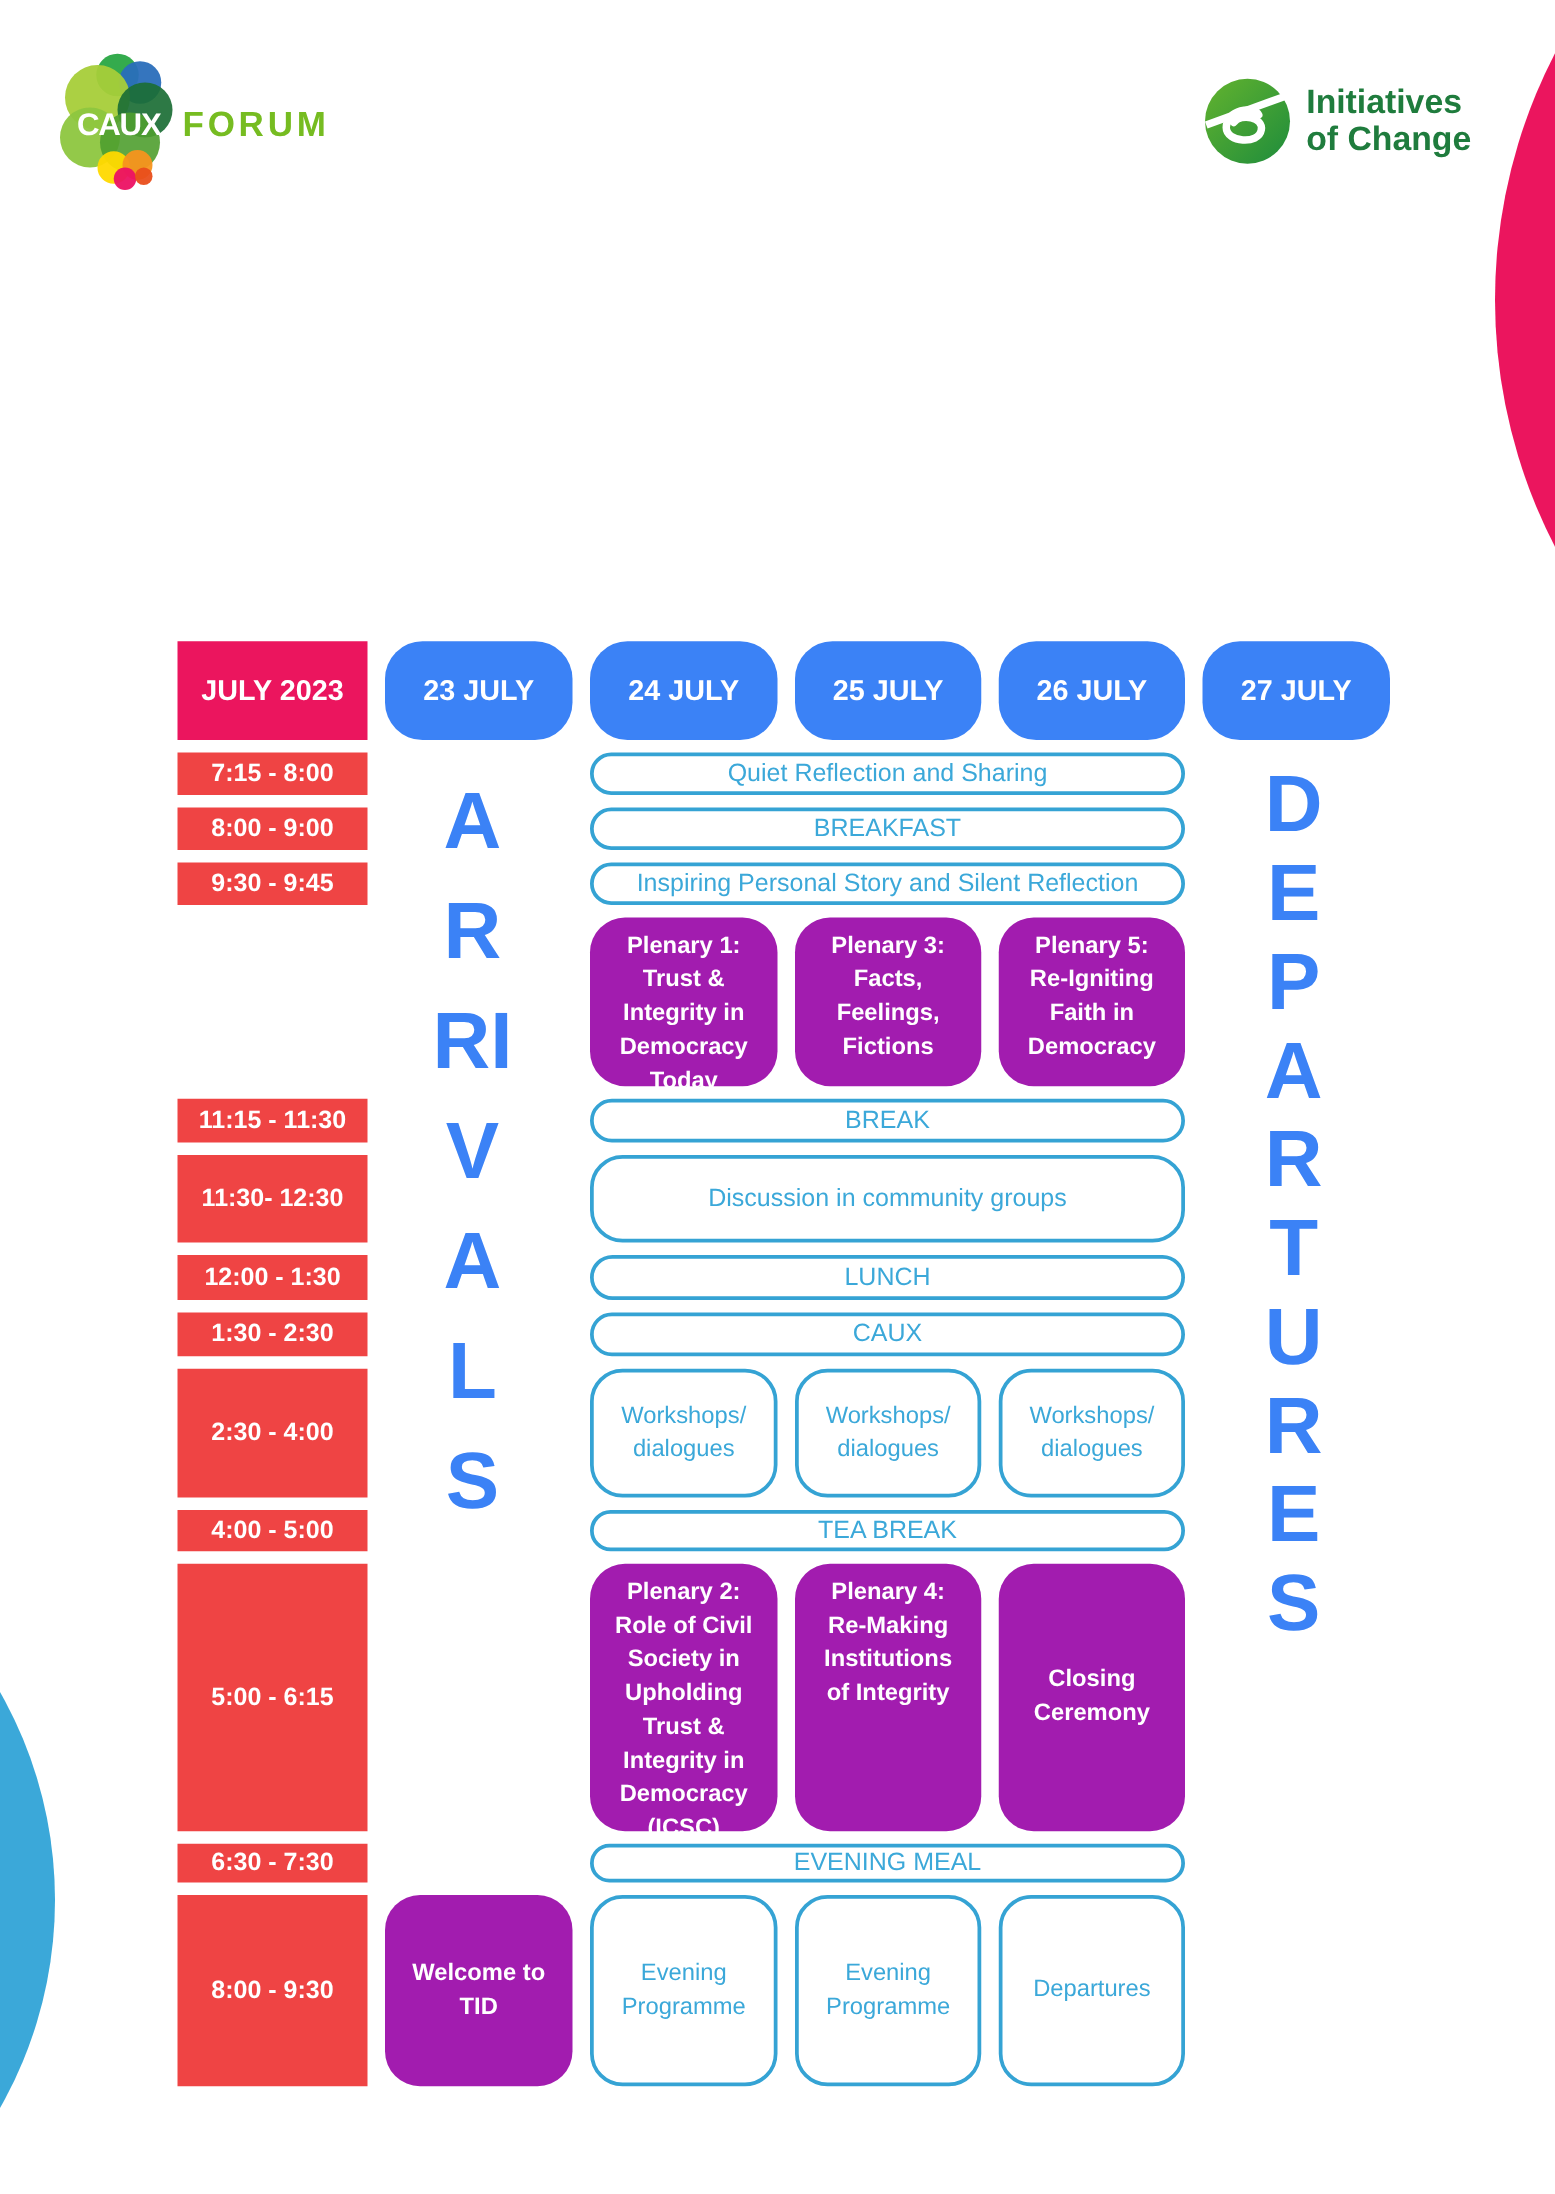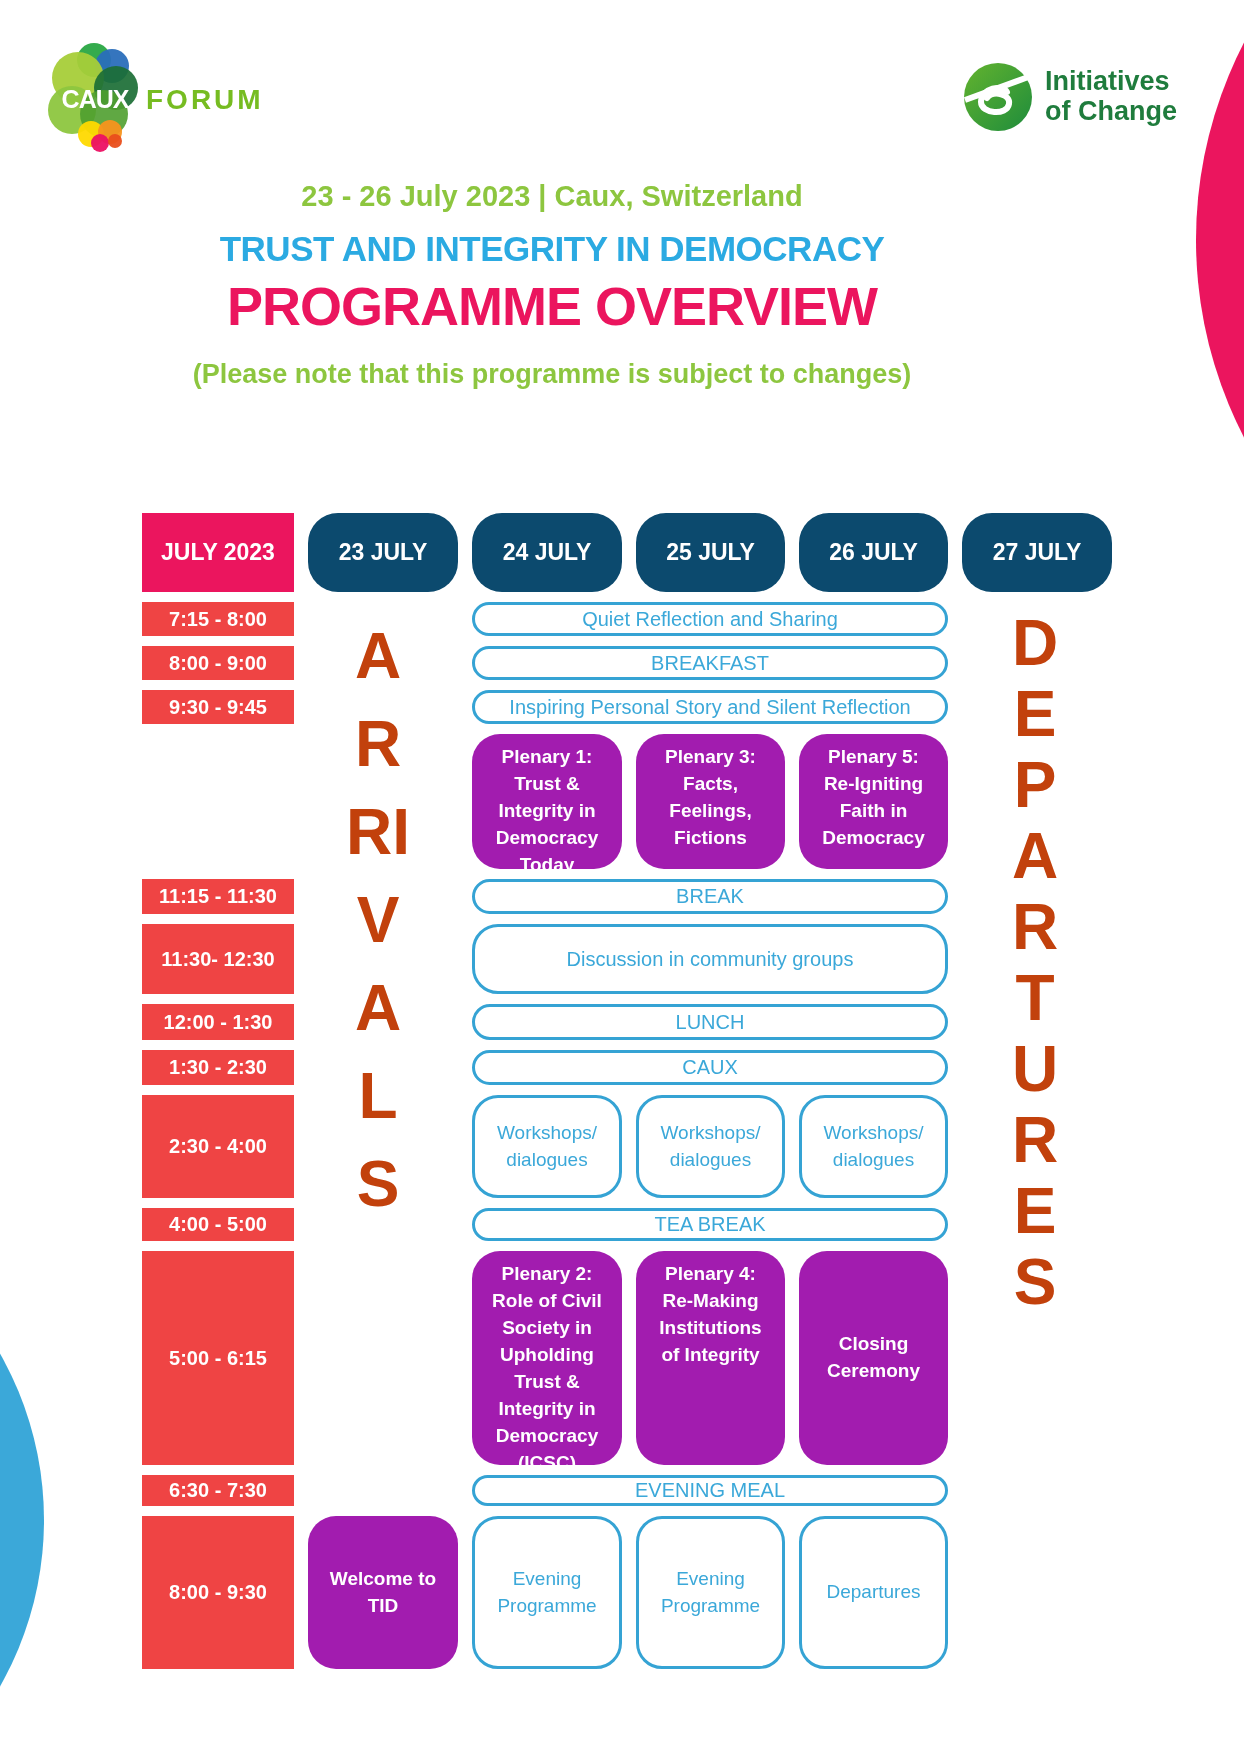--- a/index.html
+++ b/index.html
@@ -20,33 +20,33 @@
   .iofc svg{width:70px;height:70px;}
   .iofc-text{margin-left:12px;font-size:27px;font-weight:700;color:#1F7C3D;line-height:1.1;}
   
   .titles{position:absolute;left:0;top:180px;width:1104px;text-align:center;}
   .date-line{font-size:29px;font-weight:700;color:#8DC63F;}
   .event-title{margin-top:16px;font-size:35px;font-weight:700;color:#2BAAE2;letter-spacing:-0.5px;}
   .page-title{margin-top:6px;font-size:54px;font-weight:700;color:#EB155E;letter-spacing:-1px;}
   .note{margin-top:22px;font-size:27px;font-weight:700;color:#8DC63F;}
   
   .watermark{position:absolute;width:66px;text-align:center;font-weight:700;
-    font-size:64px;color:#c2410c;word-break:break-all;z-index:1;}
+    font-size:64px;color:#3b82f6;word-break:break-all;z-index:1;}
   .wm-left{left:345px;top:612px;line-height:88px;}
   .wm-right{left:1002px;top:608px;line-height:71px;}
   
   .schedule{position:absolute;left:142px;top:513px;z-index:2;display:grid;
     grid-template-columns:152px 150px 150px 149px 149px 150px;
     grid-template-rows:79px 34px 34px 34px 135px 35px 70px 36px 35px 103px 33px 214px 31px 153px;
     column-gap:14px;row-gap:10px;}
   .c1{grid-column:1}.c2{grid-column:2}.c3{grid-column:3}.c4{grid-column:4}.c5{grid-column:5}.c6{grid-column:6}
   .span3{grid-column:3 / span 3;}
   .hd-month{background:#EB155E;color:#fff;font-weight:700;font-size:23px;
     display:flex;align-items:center;justify-content:center;}
-  .hd-day{background:#0c4a6e;color:#fff;font-weight:700;font-size:23px;border-radius:30px;
+  .hd-day{background:#3b82f6;color:#fff;font-weight:700;font-size:23px;border-radius:30px;
     display:flex;align-items:center;justify-content:center;}
   .t{background:#ef4444;color:#fff;font-weight:700;font-size:20px;
     display:flex;align-items:center;justify-content:center;text-align:center;}
   .pill{border:3px solid #35A3D4;border-radius:19px;color:#3BA8D9;font-size:20px;
     display:flex;align-items:center;justify-content:center;text-align:center;background:#fff;}
   .pill.tall{border-radius:26px;}
   .box{border-radius:28px;font-size:19px;line-height:1.42;text-align:center;
     padding:10px 13px;box-sizing:border-box;display:flex;justify-content:center;}
   .box.filled{background:#a21caf;color:#fff;font-weight:700;align-items:flex-start;}
   .box.filled.center{align-items:center;}
@@ -86,26 +86,20 @@
       <circle cx="35" cy="35" r="34" fill="url(#g1)"></circle>
       <path d="M2 38 L68 14" stroke="#ffffff" stroke-width="6" fill="none"></path>
       <path d="M44 30 C40 22, 18 26, 18 40 C18 52, 44 54, 46 42 C48 32, 30 28, 24 36" stroke="#ffffff" stroke-width="6" fill="none" stroke-linecap="round"></path>
     </svg>
     <div class="iofc-text">
       <div>Initiatives</div>
       <div>of Change</div>
     </div>
   </div>
 
-  <div class="titles">
-    <div class="date-line">23 - 26 July 2023 | Caux, Switzerland</div>
-    <div class="event-title">TRUST AND INTEGRITY IN DEMOCRACY</div>
-    <div class="page-title">PROGRAMME OVERVIEW</div>
-    <div class="note">(Please note that this programme is subject to changes)</div>
-  </div>
 
   <div class="watermark wm-left">ARRIVALS</div>
   <div class="watermark wm-right">DEPARTURES</div>
 
   <div class="schedule">
 
     <div class="hd-month c1" style="grid-row:1">JULY 2023</div>
     <div class="hd-day c2" style="grid-row:1">23 JULY</div>
     <div class="hd-day c3" style="grid-row:1">24 JULY</div>
     <div class="hd-day c4" style="grid-row:1">25 JULY</div>

